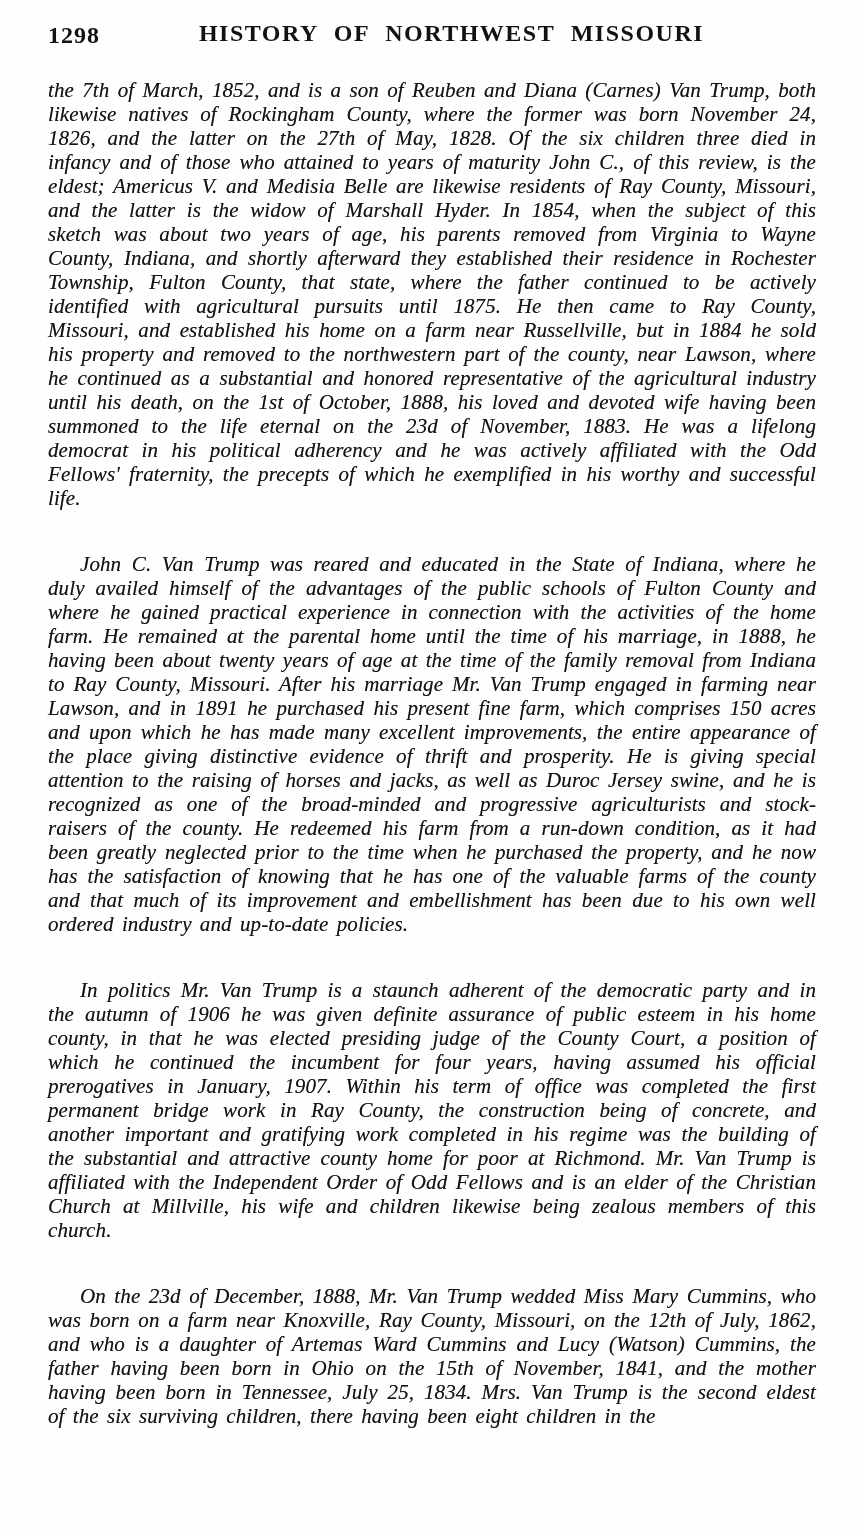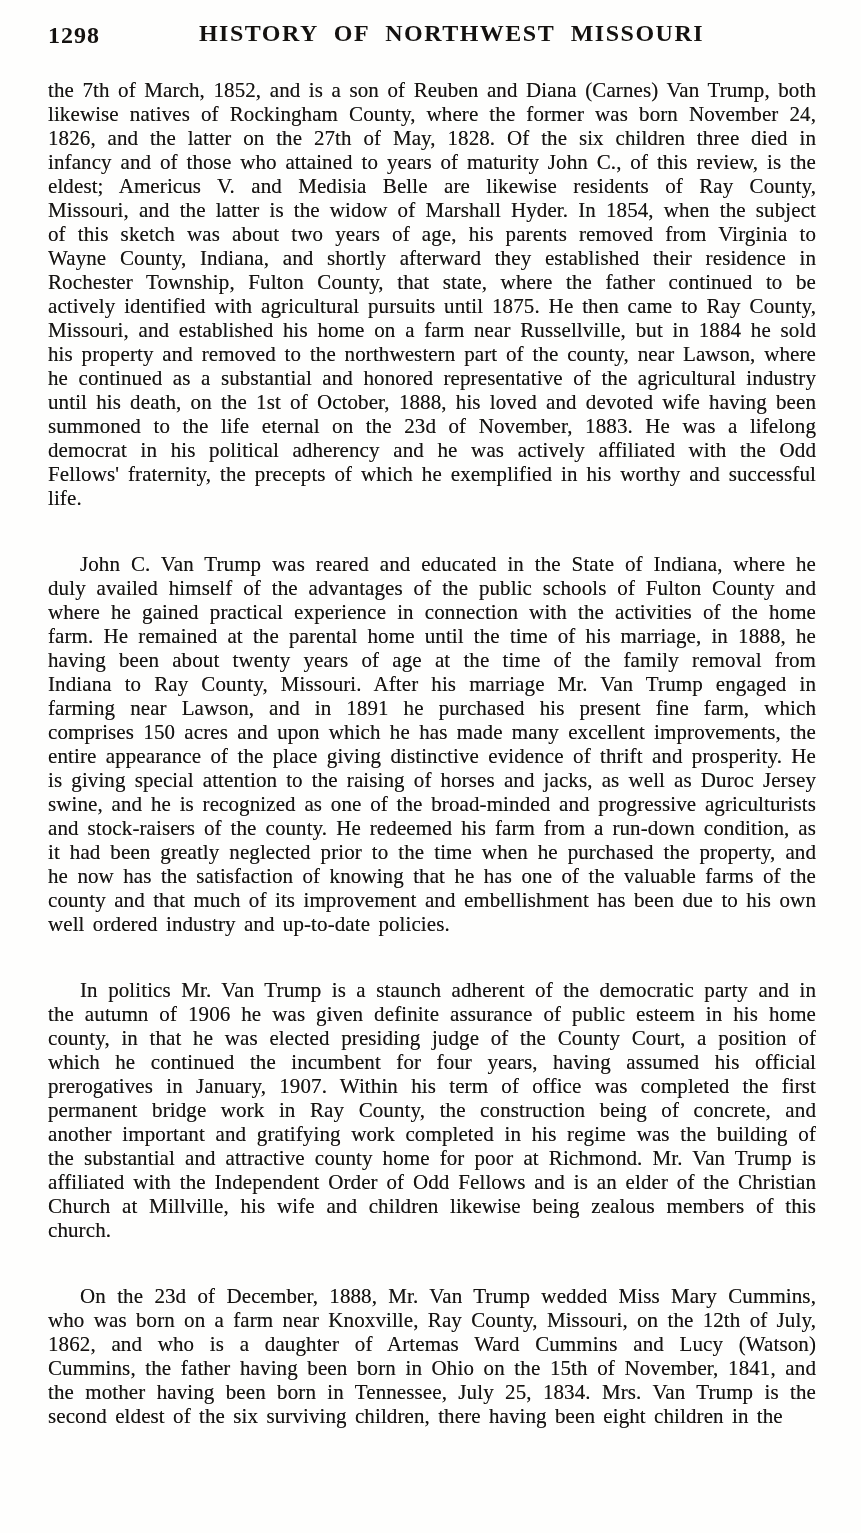--- a/index.html
+++ b/index.html
@@ -51,20 +51,21 @@
     width: 768px;
   }
   .para {
     margin: 0;
     font-size: 21px;
     line-height: 24px;
     text-align: justify;
     word-spacing: 0.14em;
     letter-spacing: 0.1px;
     text-shadow: 0 0 0.5px rgba(20, 18, 16, 0.55); 
+    font-style: italic;
   }
   .para.indent {
     text-indent: 32px;
     margin-top: 42px;
   }
 </style>
 </head>
 <body>
 
 <div class="page">

